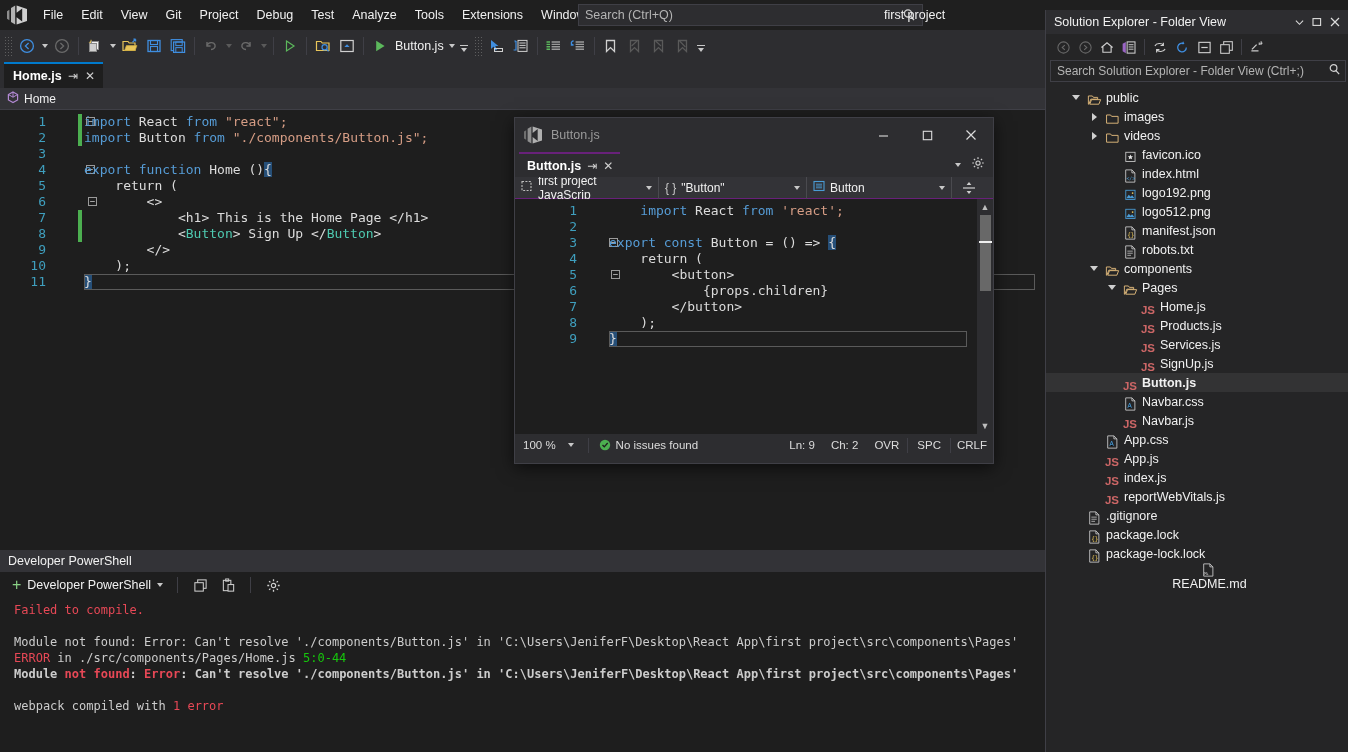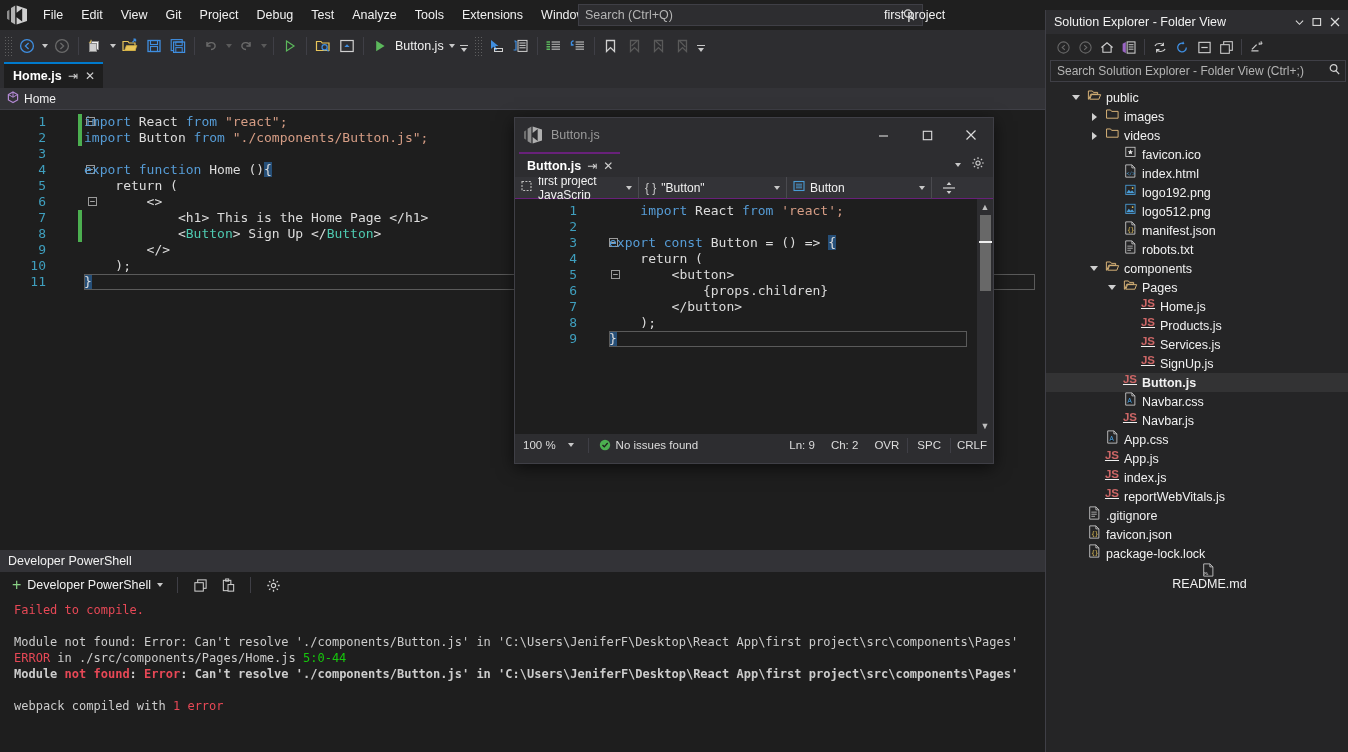--- a/index.html
+++ b/index.html
@@ -134,21 +134,21 @@
   .se-search { height: 22px; margin: 0 2px 0 4px; display:flex; align-items:center; background:#252526;
      border: 1px solid #3f3f46; padding: 0 4px 0 6px; color: #b4b4b4; font-size: 12px; }
   .se-search .ph { flex:1; }
   .se-tree { position:absolute; left:0; top: 78px; width: 303px; height: 664px; overflow: hidden; }
   .tr { height: 19px; display: flex; align-items: center; font-size: 12.5px; color: #f1f1f1; white-space: nowrap; }
   .tr.sel { background: #333334; }
   .tr.sel .lbl { font-weight: bold; }
   .tw { width: 16px; height: 19px; display:flex; align-items:center; justify-content:center; }
   .tw .down { width:0;height:0;border-left:4px solid transparent;border-right:4px solid transparent;border-top:5px solid #cfcfcf; }
   .tw .right { width:0;height:0;border-top:4px solid transparent;border-bottom:4px solid transparent;border-left:5px solid #cfcfcf; }
-  .ti { width: 20px; height: 19px; display:flex; align-items:flex-start; justify-content:center;text-decoration:underline; }
+  .ti { width: 20px; height: 19px; display:flex; align-items:flex-end; justify-content:center; }
   .lbl { padding-left: 2px; }
   .js-badge { color:#cc6666; font-size: 11.5px; font-weight: bold; font-family: "Liberation Sans", sans-serif; }
 
   
   .term { position:absolute; left:0; top: 550px; width: 1045px; height: 202px; background:#1e1e1e; }
   .term-head { height: 22px; background:#333337; display:flex; align-items:center; padding-left: 8px;
      font-size: 12.5px; color: #f1f1f1; }
   .term-tb { height: 26px; background:#1e1e1e; display:flex; align-items:center; padding-left: 8px; gap: 4px; }
   .term-new { display:flex; align-items:center; gap:6px; font-size:12.5px; color:#f1f1f1; padding: 0 4px; }
   .plus { color:#89d185; font-size: 16px; line-height: 14px; }
@@ -433,21 +433,21 @@
         <span>
           <svg width="14" height="14" viewBox="0 0 16 16">
               <circle cx="8" cy="8" r="2.4" fill="none" stroke="#cfcfcf" stroke-width="1.2"></circle>
               <path d="M8 1.4 L8 3.4 M8 12.6 L8 14.6 M1.4 8 L3.4 8 M12.6 8 L14.6 8 M3.3 3.3 L4.7 4.7 M11.3 11.3 L12.7 12.7 M12.7 3.3 L11.3 4.7 M4.7 11.3 L3.3 12.7" stroke="#cfcfcf" stroke-width="1.4"></path>
             </svg>
         </span>
       </div>
     </div>
 
     <div class="fw-navbar">
-      <div class="fw-seg" style="width:124px">
+      <div class="fw-seg" style="width:144px">
         <span style="display:flex;align-items:center;gap:5px">
           <span>
             <svg width="12" height="12" viewBox="0 0 12 12">
                 <rect x="1" y="1.5" width="9" height="9" fill="none" stroke="#bfbfbf" stroke-width="1.1" stroke-dasharray="2 1.4"></rect>
               </svg>
           </span>
           <span>first project JavaScrip</span>
         </span>
         <span class="dl-caret"></span>
       </div>
@@ -875,21 +875,21 @@
         </div>
         <div class="tr" style="padding-left: 22px;">
           <span class="tw"></span>
           <span class="ti">
             <svg width="13" height="14" viewBox="0 0 14 16">
               <path d="M1.5 1 L8.6 1 L12 4.4 L12 15 L1.5 15 Z" fill="none" stroke="#c8c8c8" stroke-width="1"></path>
               <path d="M8.6 1 L8.6 4.4 L12 4.4" fill="none" stroke="#c8c8c8" stroke-width="1"></path>
               <text x="3.2" y="12.4" font-size="7" fill="#e8c55a" font-family="monospace">{}</text>
             </svg>
           </span>
-          <span class="lbl">favicon.json</span>
+          <span class="lbl">package.lock</span>
         </div>
         <div class="tr" style="padding-left: 22px;">
           <span class="tw"></span>
           <span class="ti">
             <svg width="13" height="14" viewBox="0 0 14 16">
               <path d="M1.5 1 L8.6 1 L12 4.4 L12 15 L1.5 15 Z" fill="none" stroke="#c8c8c8" stroke-width="1"></path>
               <path d="M8.6 1 L8.6 4.4 L12 4.4" fill="none" stroke="#c8c8c8" stroke-width="1"></path>
               <text x="3.2" y="12.4" font-size="7" fill="#e8c55a" font-family="monospace">{}</text>
             </svg>
           </span>

